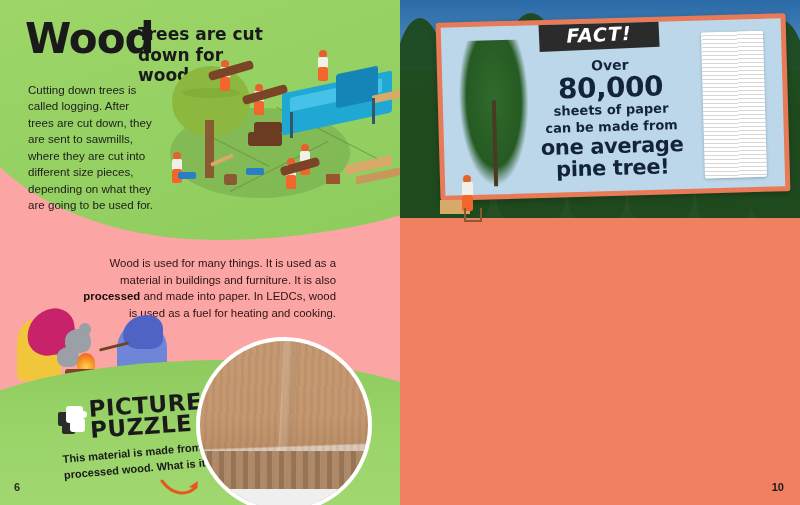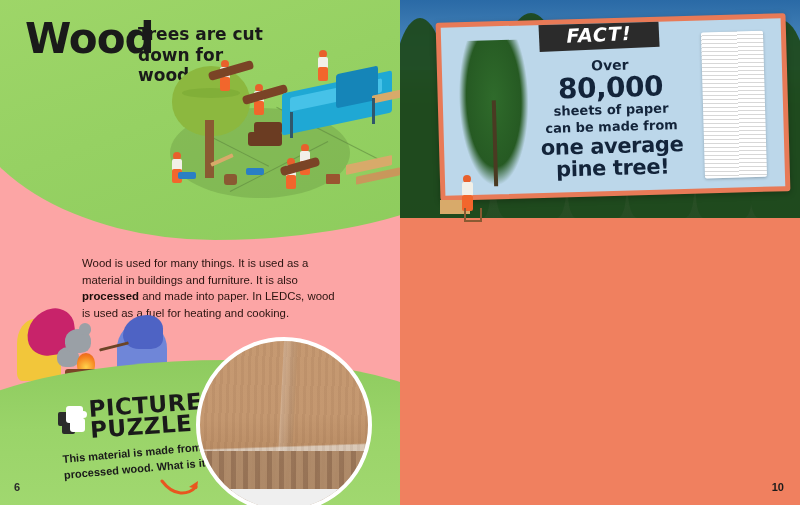--- a/index.html
+++ b/index.html
@@ -25,22 +25,23 @@
   }
   .subtitle{
     position:absolute;left:138px;top:24px;width:140px;font-size:17px;font-weight:bold;
     color:#1a1a1a;line-height:1.22;font-family:"DejaVu Sans",sans-serif;
   }
   .body-left{
     position:absolute;left:28px;top:82px;width:128px;font-size:11.6px;color:#1c1c1c;
     line-height:1.42;
   }
   .body-mid{
-    position:absolute;left:82px;top:255px;width:262px;font-size:11.4px;color:#2a1410;
+    position:absolute;left:74px;top:255px;width:262px;font-size:11.4px;color:#2a1410;
     line-height:1.45;
+    text-align:right;
   }
   .body-mid b{font-weight:bold;color:#1a0d0a;}
 
   
   .iso{position:absolute;left:150px;top:48px;width:250px;height:170px;}
   .ground-shadow{position:absolute;left:20px;top:60px;width:180px;height:90px;
     background:rgba(110,160,70,.45);border-radius:50%;}
   .tree-trunk{position:absolute;left:55px;top:72px;width:9px;height:58px;background:#8a5a32;}
   .tree-crown{position:absolute;left:22px;top:18px;width:78px;height:70px;background:#8cb83f;border-radius:50% 50% 48% 48%;}
   .tree-crown:after{content:"";position:absolute;left:10px;top:22px;width:58px;height:10px;
@@ -160,20 +161,21 @@
 </head>
 <body>
 
 <div id="spread">
 
   <div class="left-page">
     <div class="green-top"></div>
 
     <div class="title-wood">Wood</div>
     <div class="subtitle">Trees are cut down for wood.</div>
+    <div class="body-left">Cutting down trees is called logging. After trees are cut down, they are sent to sawmills, where they are cut into different size pieces, depending on what they are going to be used for.</div>
 
     <div class="iso">
       <div class="ground-shadow"></div>
       <div class="iso-line" style="left:28px;top:96px;width:96px;transform:rotate(27deg);"></div>
       <div class="iso-line" style="left:74px;top:118px;width:110px;transform:rotate(-27deg);"></div>
       <div class="iso-line" style="left:120px;top:86px;width:120px;transform:rotate(27deg);"></div>
 
       <div class="tree-crown"></div>
       <div class="tree-trunk"></div>
 

